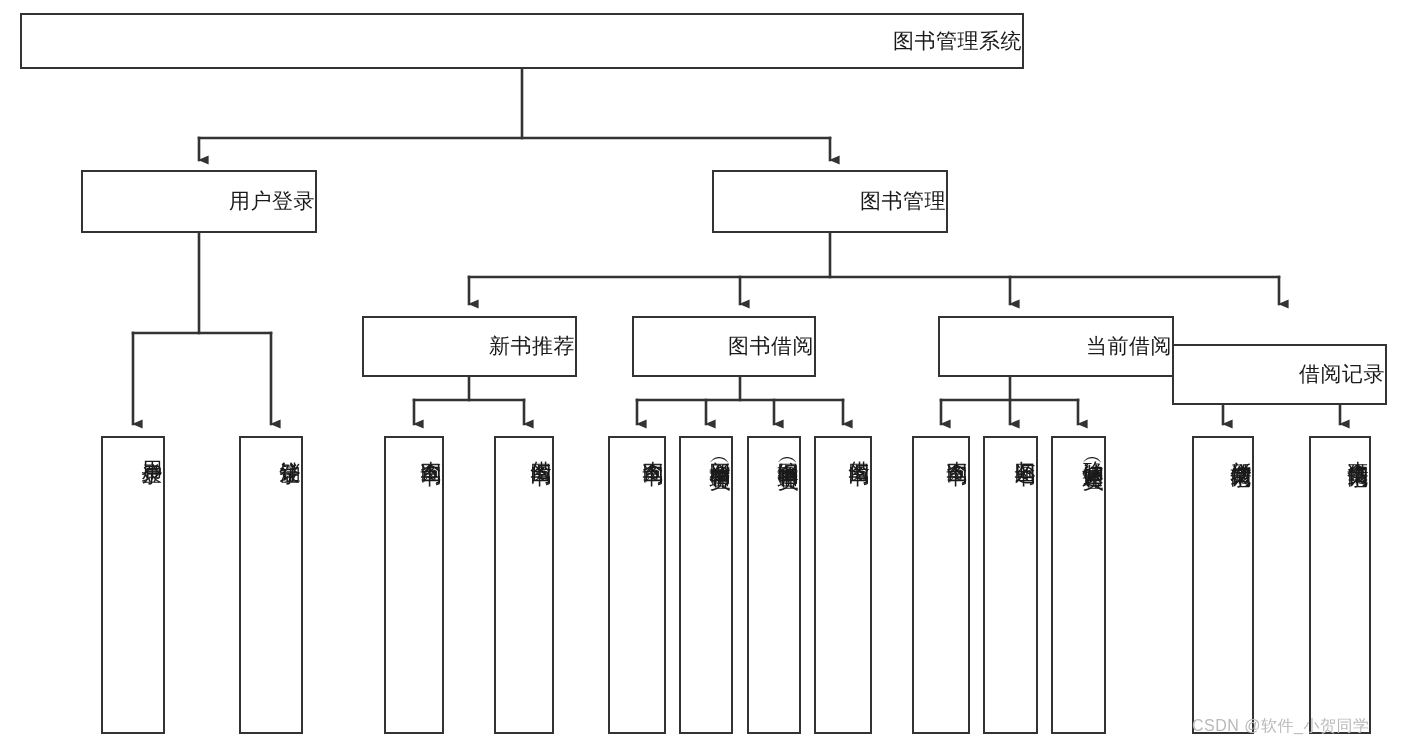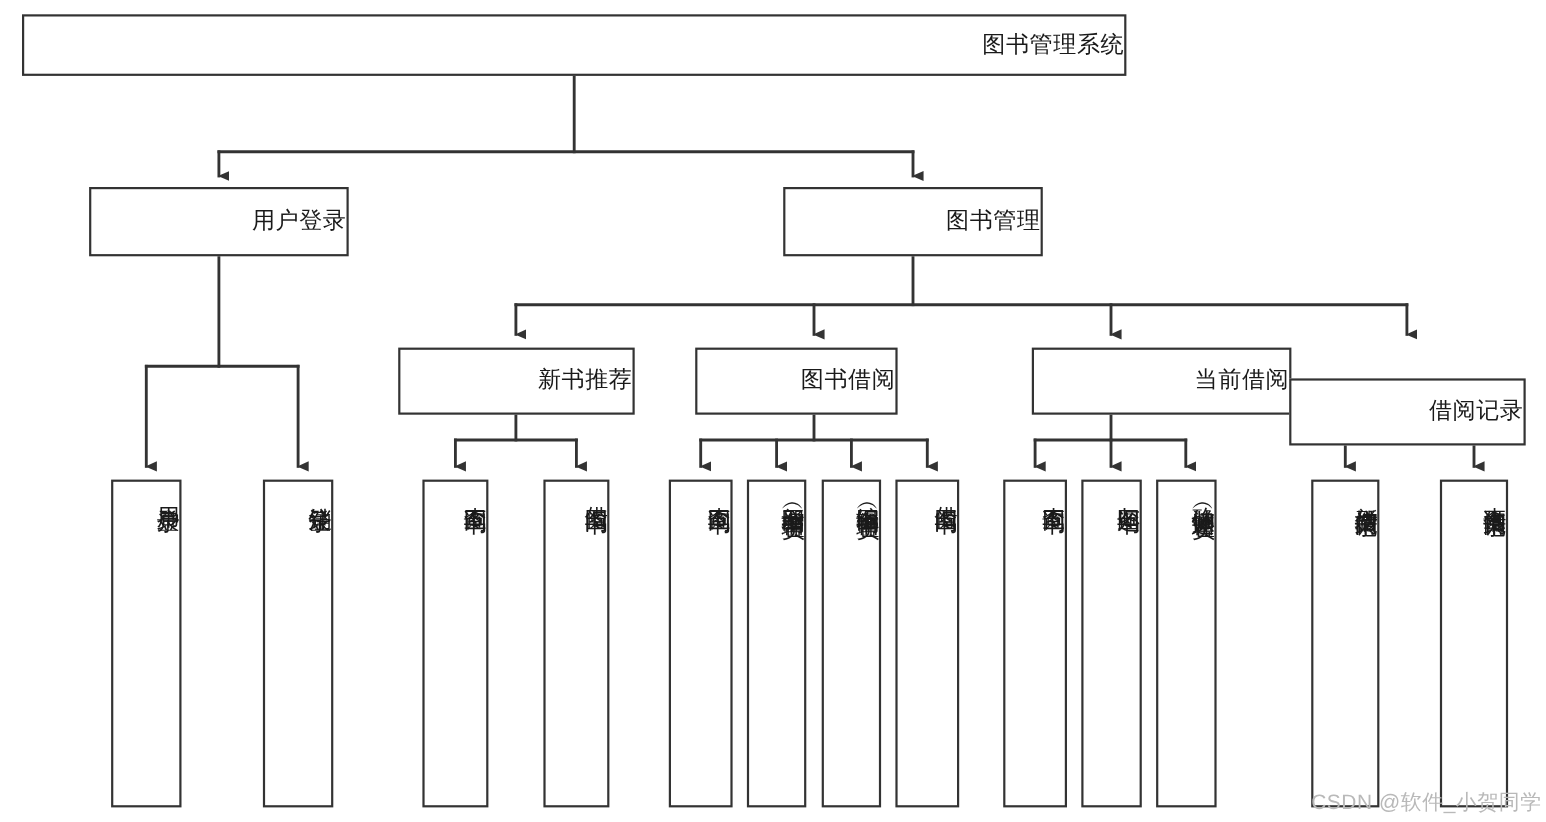--- a/index.html
+++ b/index.html
@@ -57,21 +57,21 @@
     writing-mode: vertical-rl;
     text-orientation: upright;
     font-size: 21px;
     letter-spacing: 1.5px;
     line-height: 1;
     white-space: nowrap;
   }
   .watermark {
     position: absolute;
     color: #b9b9b9;
-    font-size: 19px;
+    font-size: 16px;
     letter-spacing: 0.5px;
     z-index: 3;
     white-space: nowrap;
     user-select: none;
   }
 </style>
 </head>
 <body>
 
 <div id="canvas">

